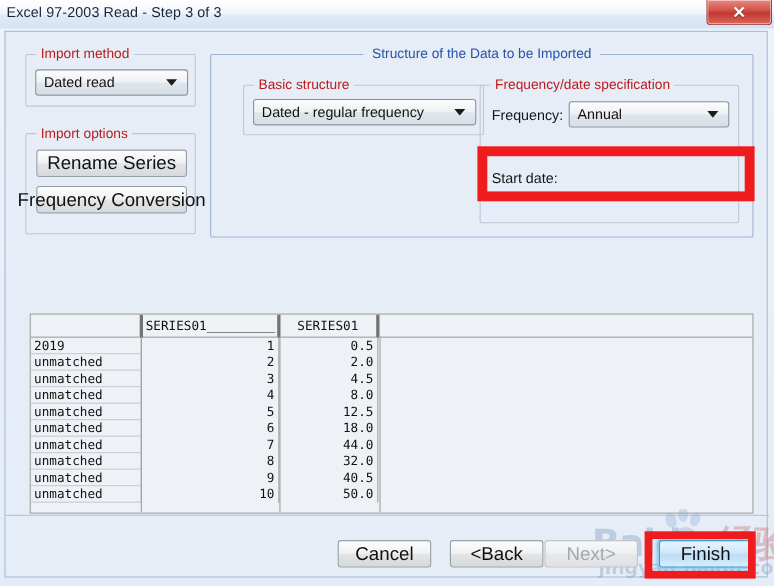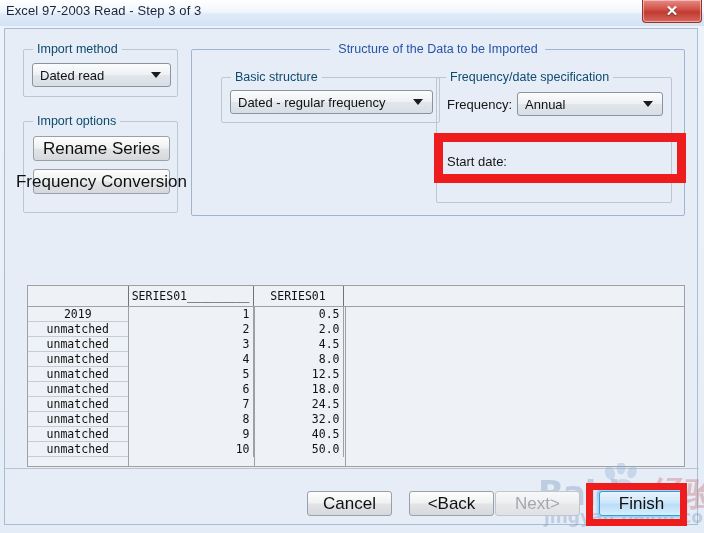--- a/index.html
+++ b/index.html
@@ -84,21 +84,21 @@
     border: 1px solid #bcc7d6;
     border-radius: 2px;
   }
   .group > .group-title {
     position: absolute;
     top: -8px;
     left: 9px;
     padding: 0 4px;
     background: #e7edf7;
     font-size: 12.5px;
-    color: #0c4a6e;
+    color: #b91c1c;
     white-space: nowrap;
   }
 
   .group-blue {
     position: absolute;
     box-sizing: border-box;
     border: 1px solid #9fb4d4;
     border-radius: 2px;
   }
   .group-blue > .group-title-blue {
@@ -219,36 +219,35 @@
     table-layout: fixed;
     width: 100%;
     font-family: "DejaVu Sans Mono", monospace;
     font-size: 11.5px;
     color: #111;
   }
   .grid-table th {
     height: 20px;
     font-weight: normal;
     background: #eef1f5;
-    border-right: 1px solid #737373;
+    border-right: 3px solid #737373;
     border-bottom: 1px solid #a0a0a0;
     text-align: center;
     padding: 0 3px;
     overflow: hidden;
     white-space: nowrap;
   }
   .grid-table td {
     height: 13px;
     padding: 0 3px;
     border-right: 1px solid #a0a0a0;
     overflow: hidden;
     white-space: nowrap;
   }
   .grid-table td.c0 {
-    text-align: center;
     border-bottom: 1px solid #c6ccd4;
   }
   .grid-table td.cnum {
     text-align: right;
   }
   .grid-table td.cblank {
     border-right: none;
   }
   .grid-table th.hblank {
     border-right: none;
@@ -433,21 +432,21 @@
           </tr>
           <tr>
             <td class="c0">unmatched</td>
             <td class="cnum">6</td>
             <td class="cnum">18.0</td>
             <td class="cblank"></td>
           </tr>
           <tr>
             <td class="c0">unmatched</td>
             <td class="cnum">7</td>
-            <td class="cnum">24.5</td>
+            <td class="cnum">44.0</td>
             <td class="cblank"></td>
           </tr>
           <tr>
             <td class="c0">unmatched</td>
             <td class="cnum">8</td>
             <td class="cnum">32.0</td>
             <td class="cblank"></td>
           </tr>
           <tr>
             <td class="c0">unmatched</td>

